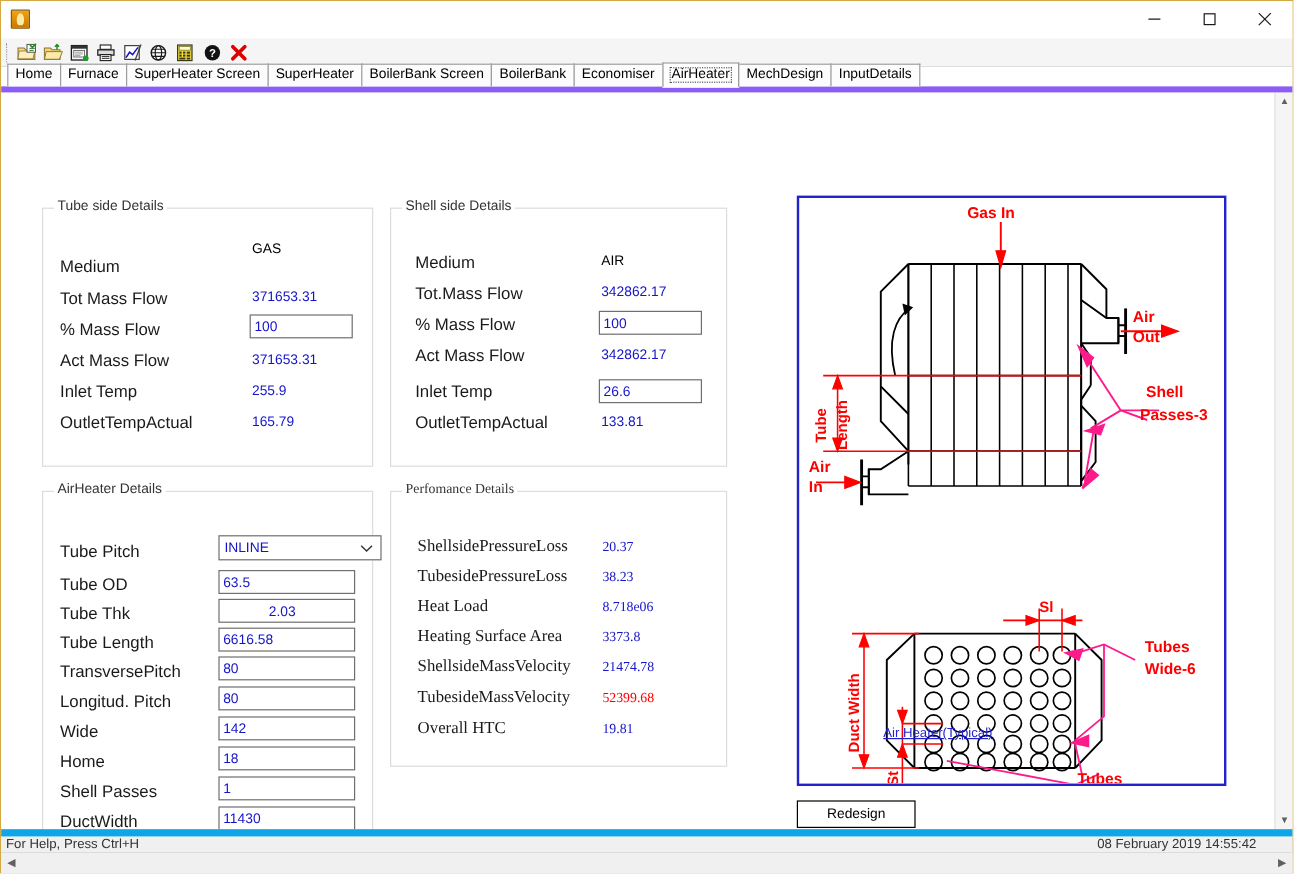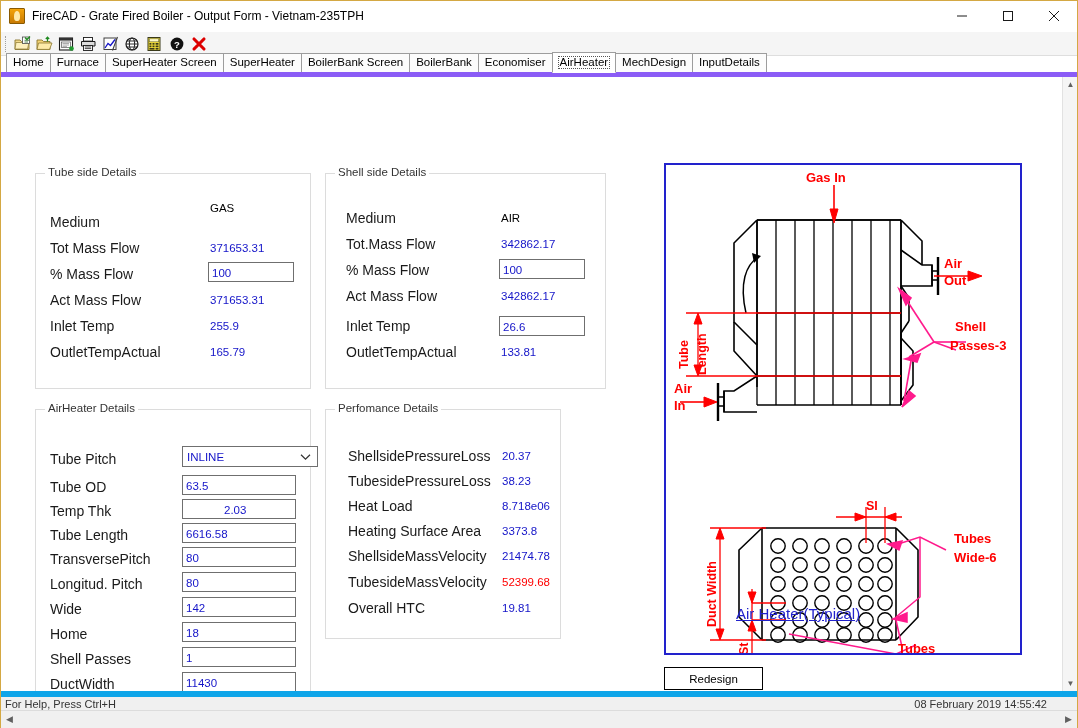--- a/index.html
+++ b/index.html
@@ -261,21 +261,20 @@
   .vscroll .vup { top: 0; }
   .vscroll .vdown { bottom: 0; }
 </style>
 </head>
 <body>
 
 <div class="window">
 
   <div class="titlebar">
     <div class="title-icon"></div>
-    <div class="title-text">FireCAD - Grate Fired Boiler - Output Form - Vietnam-235TPH</div>
     <div class="wincontrols">
       <div class="wbtn">
         <svg width="12" height="12" viewBox="0 0 12 12">
             <line x1="1" y1="6" x2="11" y2="6" stroke="#1a1a1a" stroke-width="1"></line>
           </svg>
       </div>
       <div class="wbtn">
         <svg width="12" height="12" viewBox="0 0 12 12">
             <rect x="1.5" y="1.5" width="9" height="9" fill="none" stroke="#1a1a1a" stroke-width="1"></rect>
           </svg>
@@ -511,21 +510,21 @@
             </svg>
         </span>
       </div>
 
       <div class="row" style="left:14px; top:67px;">
           <span class="lbl">Tube OD</span>
         </div>
       <div class="tbox" style="position:absolute; left:146px; top:65px; width:114px;">63.5</div>
 
       <div class="row" style="left:14px; top:91px;">
-          <span class="lbl">Temp Thk</span>
+          <span class="lbl">Tube Thk</span>
         </div>
       <div class="tbox" style="position:absolute; left:146px; top:89px; width:114px;padding-left:41px;">2.03</div>
 
       <div class="row" style="left:14px; top:115px;">
           <span class="lbl">Tube Length</span>
         </div>
       <div class="tbox" style="position:absolute; left:146px; top:113px; width:114px;">6616.58</div>
 
       <div class="row" style="left:14px; top:139px;">
           <span class="lbl">TransversePitch</span>
@@ -552,21 +551,21 @@
         </div>
       <div class="tbox" style="position:absolute; left:146px; top:237px; width:114px;">1</div>
 
       <div class="row" style="left:14px; top:264px;">
           <span class="lbl">DuctWidth</span>
         </div>
       <div class="tbox" style="position:absolute; left:146px; top:262px; width:114px;">11430</div>
 
     </div>
 
-    <div class="group" style="left:324px; top:332px; width:236px; height:230px;">
+    <div class="group" style="left:324px; top:332px; width:281px; height:230px;font-family:Liberation Serif, serif;">
       <div class="gtitle">Perfomance Details</div>
 
       <div class="row" style="left:22px; top:36px;">
           <span class="lbl">ShellsidePressureLoss</span>
         </div>
       <div class="row" style="left:176px; top:36px;">
           <span class="val">20.37</span>
         </div>
 
       <div class="row" style="left:22px; top:61px;">
@@ -790,21 +789,21 @@
 
         <g stroke="#ff1a8c" fill="#ff1a8c" stroke-width="1.5">
           <path d="M123,469 L230,489 L250,480" fill="none"></path>
           <path d="M230,455 L236,482" fill="none"></path>
         </g>
         <text x="232" y="488" font-family="Liberation Sans, sans-serif" font-size="13" font-weight="bold" fill="#ff0000">Tubes</text>
 
         <text x="111" y="456" font-family="Liberation Sans, sans-serif" font-size="14" fill="#2222cc" text-decoration="underline" style="visibility:hidden">Air Heater(Typical)</text>
       </svg>
 
-      <div style="position:absolute; left:70px; top:440px; font-size:15px; color:#2222cc; text-decoration:underline; font-family:'Liberation Sans',sans-serif;">Air Heater(Typical)</div>
+      <div style="position:absolute; left:70px; top:440px; font-size:11px; color:#2222cc; text-decoration:underline; font-family:'Liberation Sans',sans-serif;">Air Heater(Typical)</div>
     </div>
 
     <div class="redesign">Redesign</div>
 
     <div class="vscroll">
       <div class="vup">▲</div>
       <div class="vdown">▼</div>
     </div>
   </div>
 

